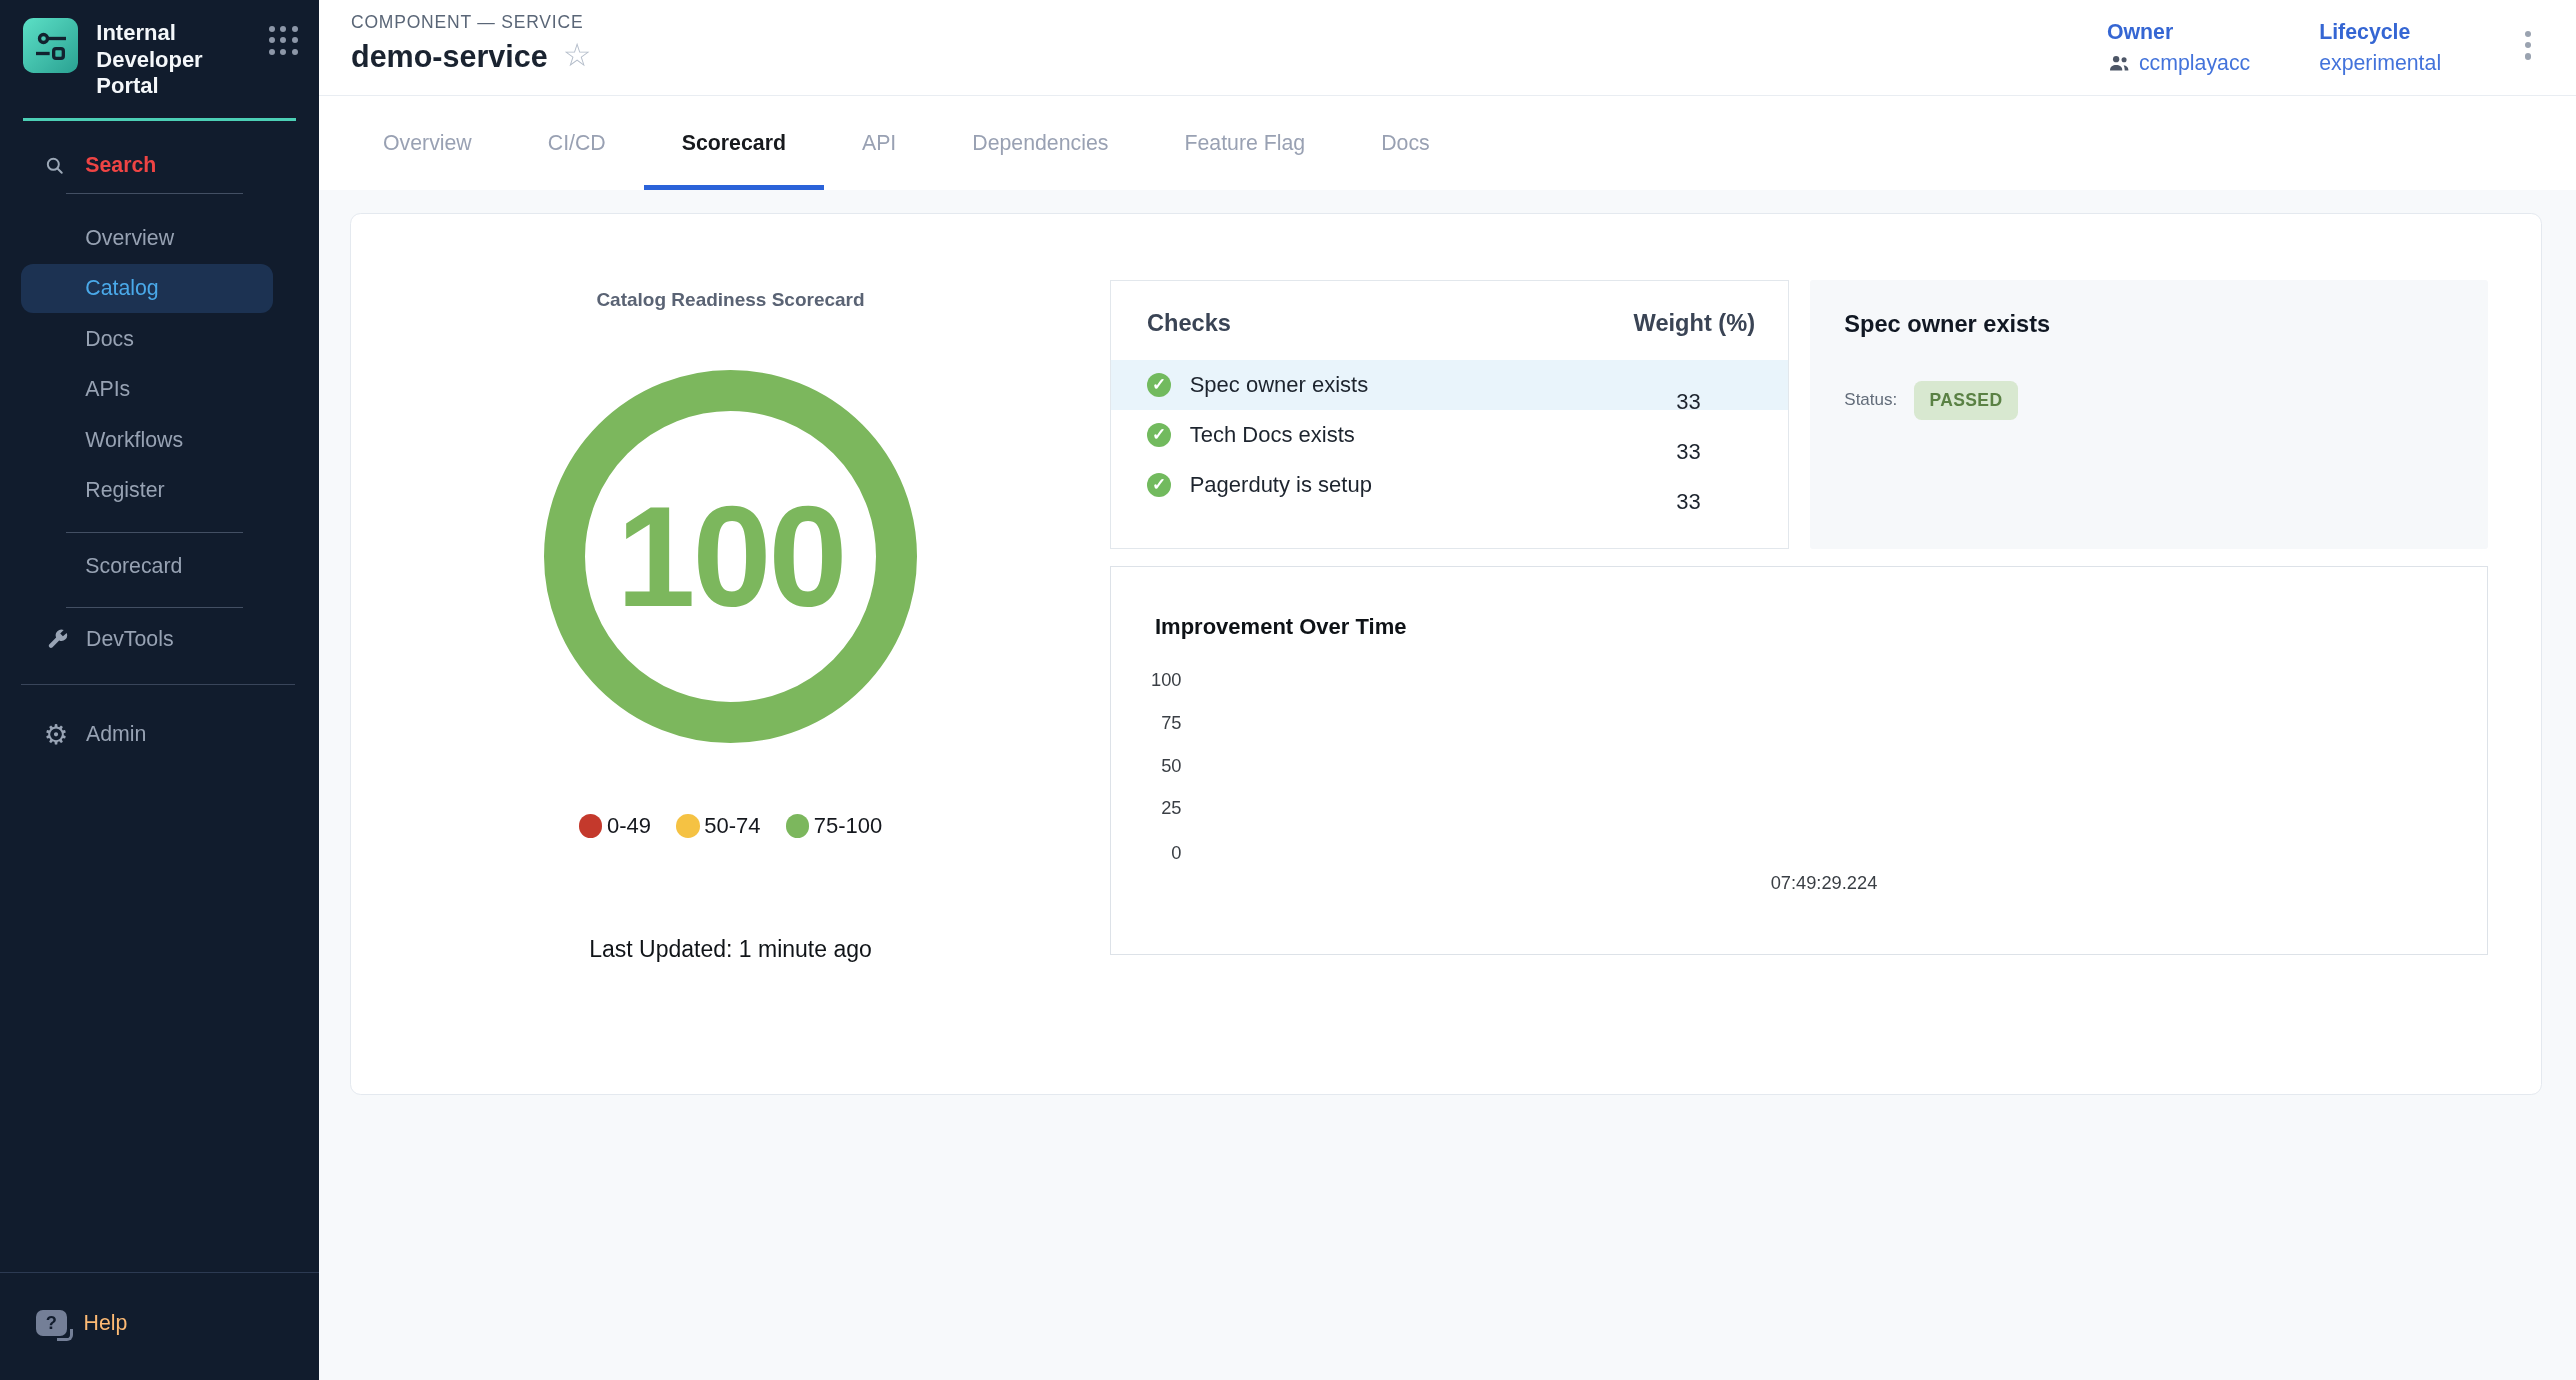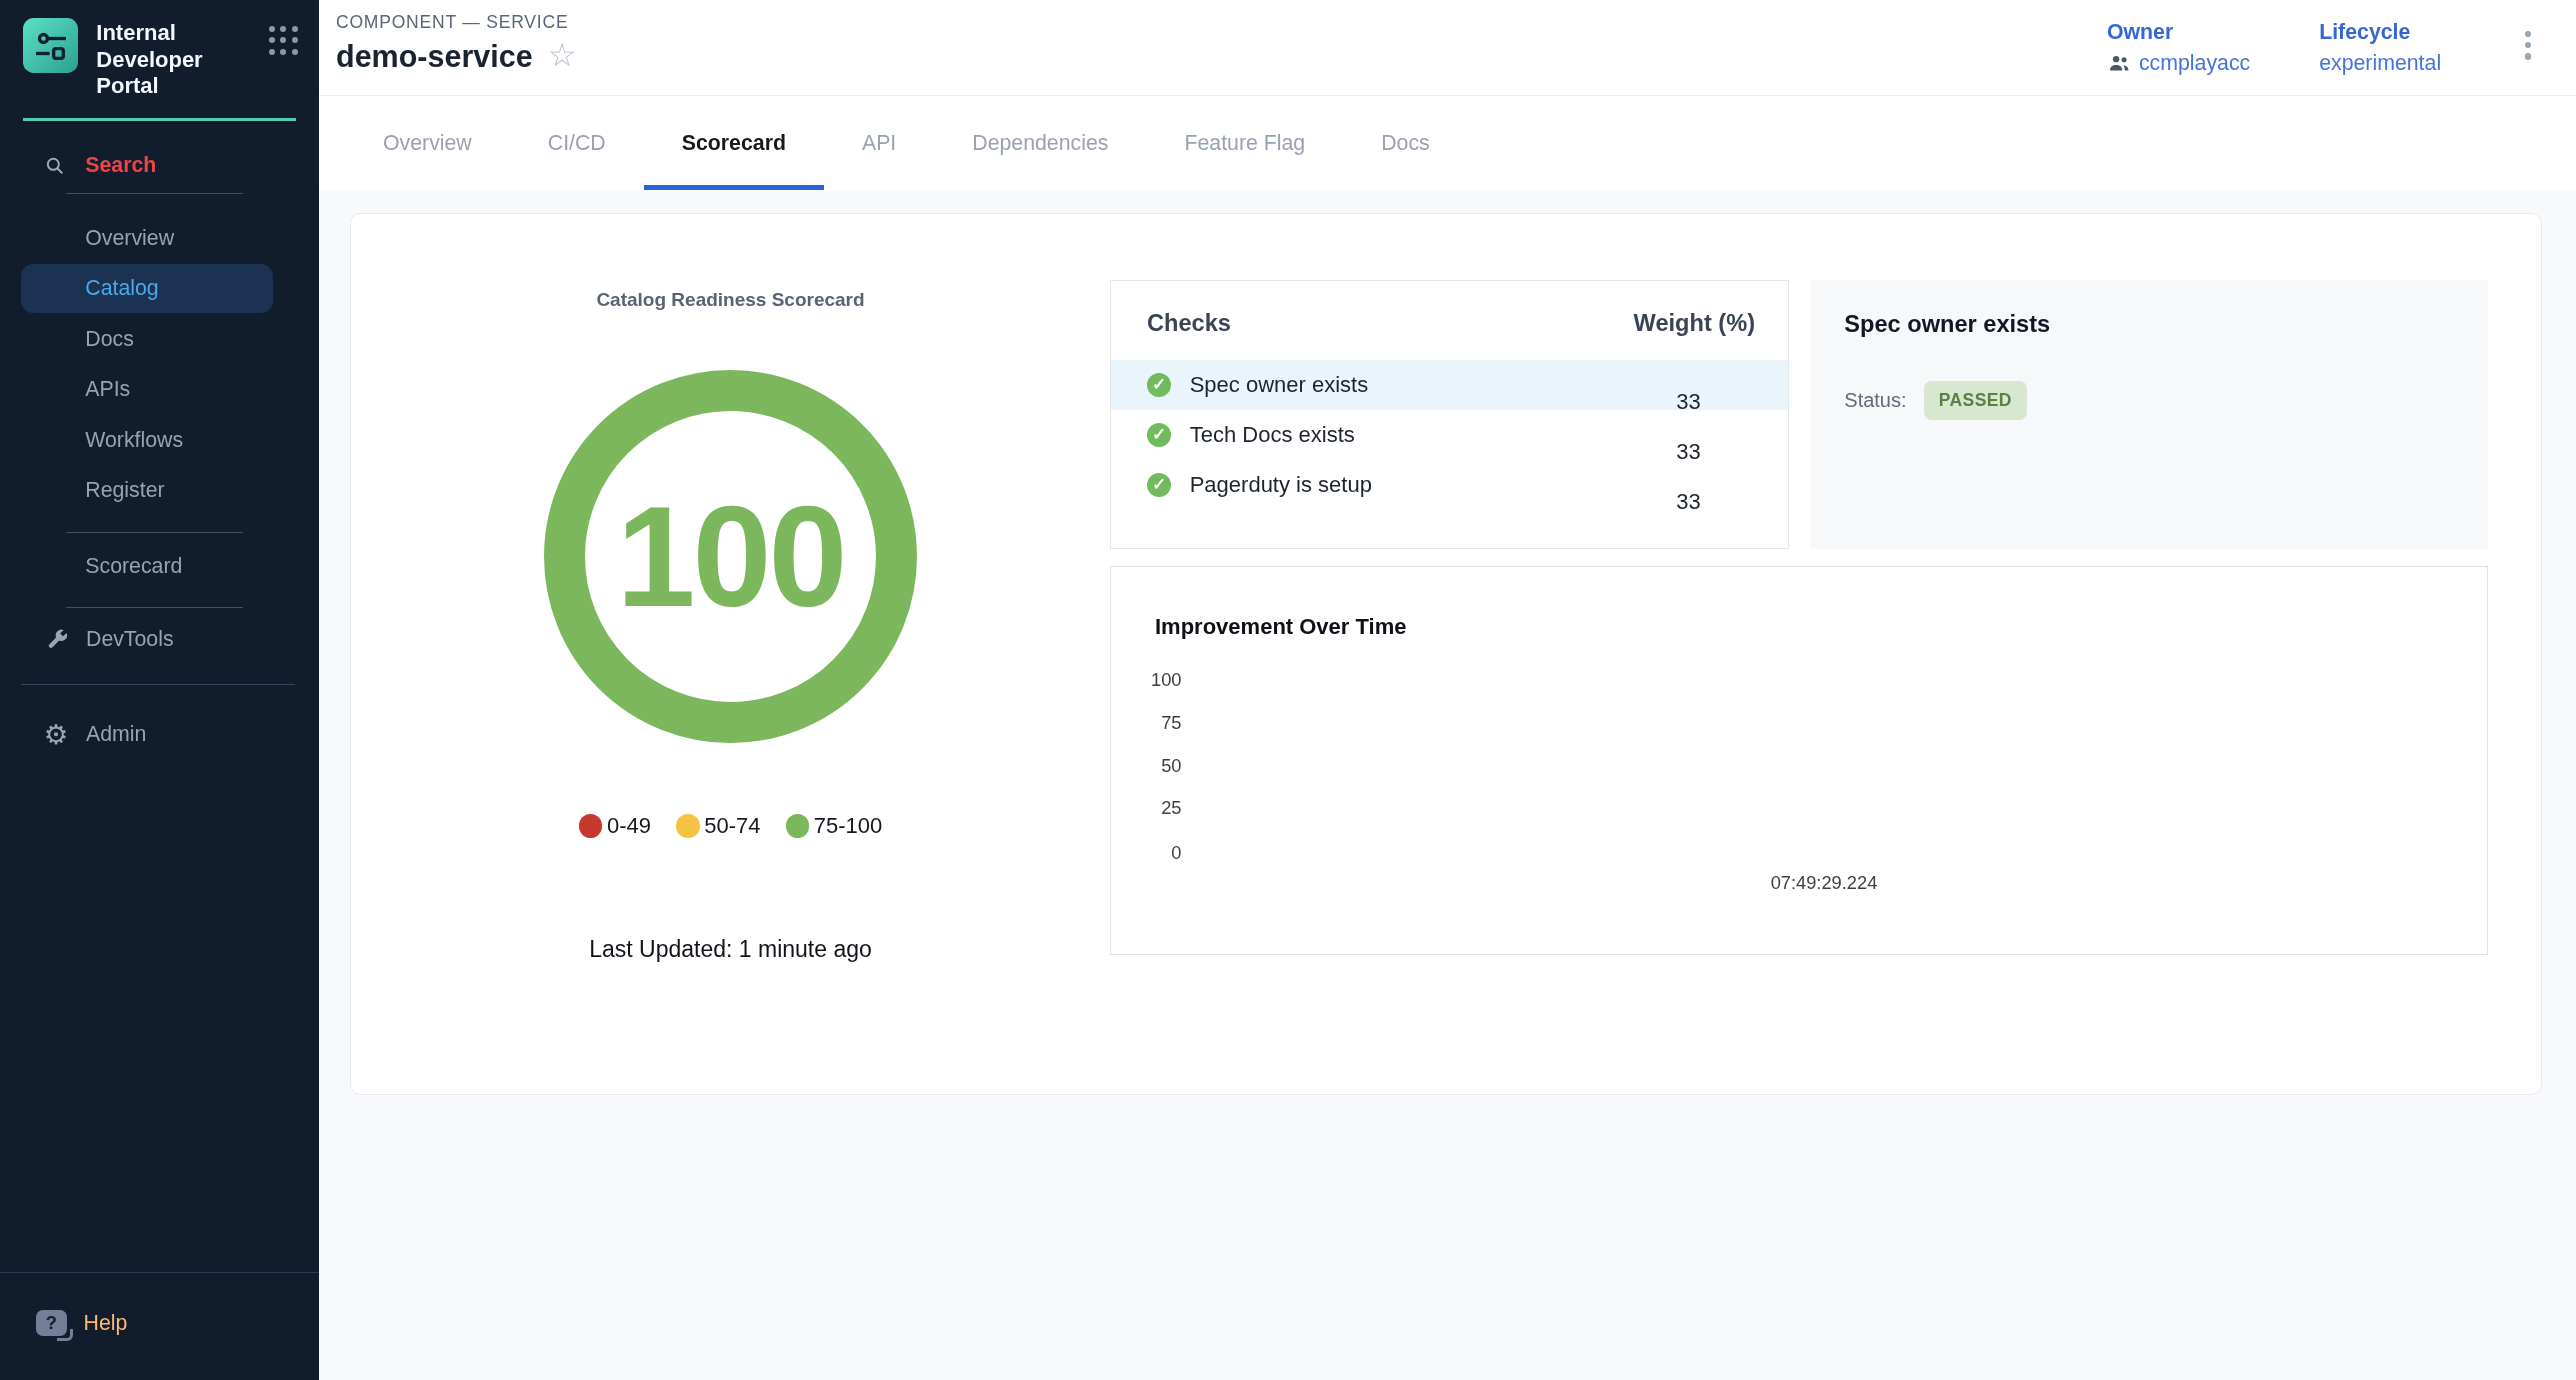--- a/index.html
+++ b/index.html
@@ -34,21 +34,21 @@
 
   .side-spacer { flex:1; }
   .help-section { border-top:0.8px solid #2c3a52; padding:37px 0 44px 36px; }
   .help-row { display:flex; align-items:center; cursor:pointer; }
   .help-bubble { position:relative; width:30.5px; height:26px; border-radius:6.9px; background:#747f97; color:#111c2d; font-size:18.3px; font-weight:bold; display:flex; align-items:center; justify-content:center; margin-right:17px; }
   .help-bubble::after { content:""; position:absolute; right:-6.1px; bottom:-5.3px; width:12.2px; height:9.1px; border-right:3px solid #747f97; border-bottom:3px solid #747f97; border-bottom-right-radius:6.1px; }
   .help-label { font-size:21.3px; color:#fdba74;text-align:center; }
 
   
   .main { flex:1; display:flex; flex-direction:column; background:#f7f9fb; min-width:0; }
-  .topbar { height:96px; background:#fff; border-bottom:0.8px solid #e9edf2; display:flex; justify-content:space-between; padding:0 37px 0 17px; }
+  .topbar { height:96px; background:#fff; border-bottom:0.8px solid #e9edf2; display:flex; justify-content:space-between; padding:0 37px 0 32px; }
   .entity-block { padding-top:12.2px; }
   .kicker { font-size:17.5px; letter-spacing:0.8px; color:#5a6677; font-weight:500; }
   .title-row { display:flex; align-items:flex-start; margin-top:6.1px; }
   .page-title { font-size:30.5px; font-weight:bold; color:#1a2330; }
   .star-glyph { font-size:32px; color:#b4bdca; margin-left:15.2px; line-height:1; cursor:pointer; }
   .meta-block { display:flex; align-items:flex-start; padding-top:20px; }
   .meta-col { margin-right:69px; }
   .meta-label { font-size:21.3px; font-weight:bold; color:#3566d3; }
   .meta-value { display:flex; align-items:center; margin-top:6.1px; font-size:21.3px; color:#4373db; }
   .meta-value svg { width:24.4px; height:24.4px; margin-right:7.6px; }
@@ -83,21 +83,21 @@
   .weight-head { width:133px; text-align:right; font-size:23.6px; font-weight:bold; color:#3a4455; }
   .check-row { display:flex; align-items:center; height:50px; padding:0 33px 0 36px; }
   .check-row.hl { background:#e9f4fb; }
   .check-icon { width:24.4px; height:24.4px; border-radius:50%; background:#72ba5e; color:#fff; font-size:17px; font-weight:bold; display:flex; align-items:center; justify-content:center; margin-right:18.3px; flex-shrink:0; }
   .check-name { font-size:22px; color:#1d242e; flex:1; }
   .check-weight { width:133px; text-align:center; font-size:22px; color:#1d242e;margin-top:34px; }
 
   .detail-panel { flex:1; height:269px; background:#f6f8fa; border-radius:3px; padding:30.5px 34px; }
   .detail-title { font-size:23.6px; font-weight:bold; color:#111823; }
   .status-row { display:flex; align-items:center; margin-top:43px; }
-  .status-label { font-size:20px; color:#626c79; }
+  .status-label { font-size:17px; color:#626c79; }
   .status-badge { margin-left:17px; background:#d8e8d0; color:#5a8144; font-size:17.5px; font-weight:bold; letter-spacing:0.4px; padding:9.1px 15.2px; border-radius:7.6px; }
 
   .chart-panel { position:relative; margin-top:17px; height:389px; background:#fff; border:0.8px solid #dde2e8; }
   .chart-title { position:absolute; left:44px; top:47px; font-size:22px; font-weight:600; color:#0e1216; }
   .ytick { position:absolute; font-size:18.3px; color:#3a3f45; text-align:right; width:53px; left:17.5px; transform:translateY(-50%); }
   .xtick { position:absolute; font-size:18.3px; color:#3a3f45; top:305px; transform:translateX(-50%); }
 </style>
 </head>
 <body>
 

